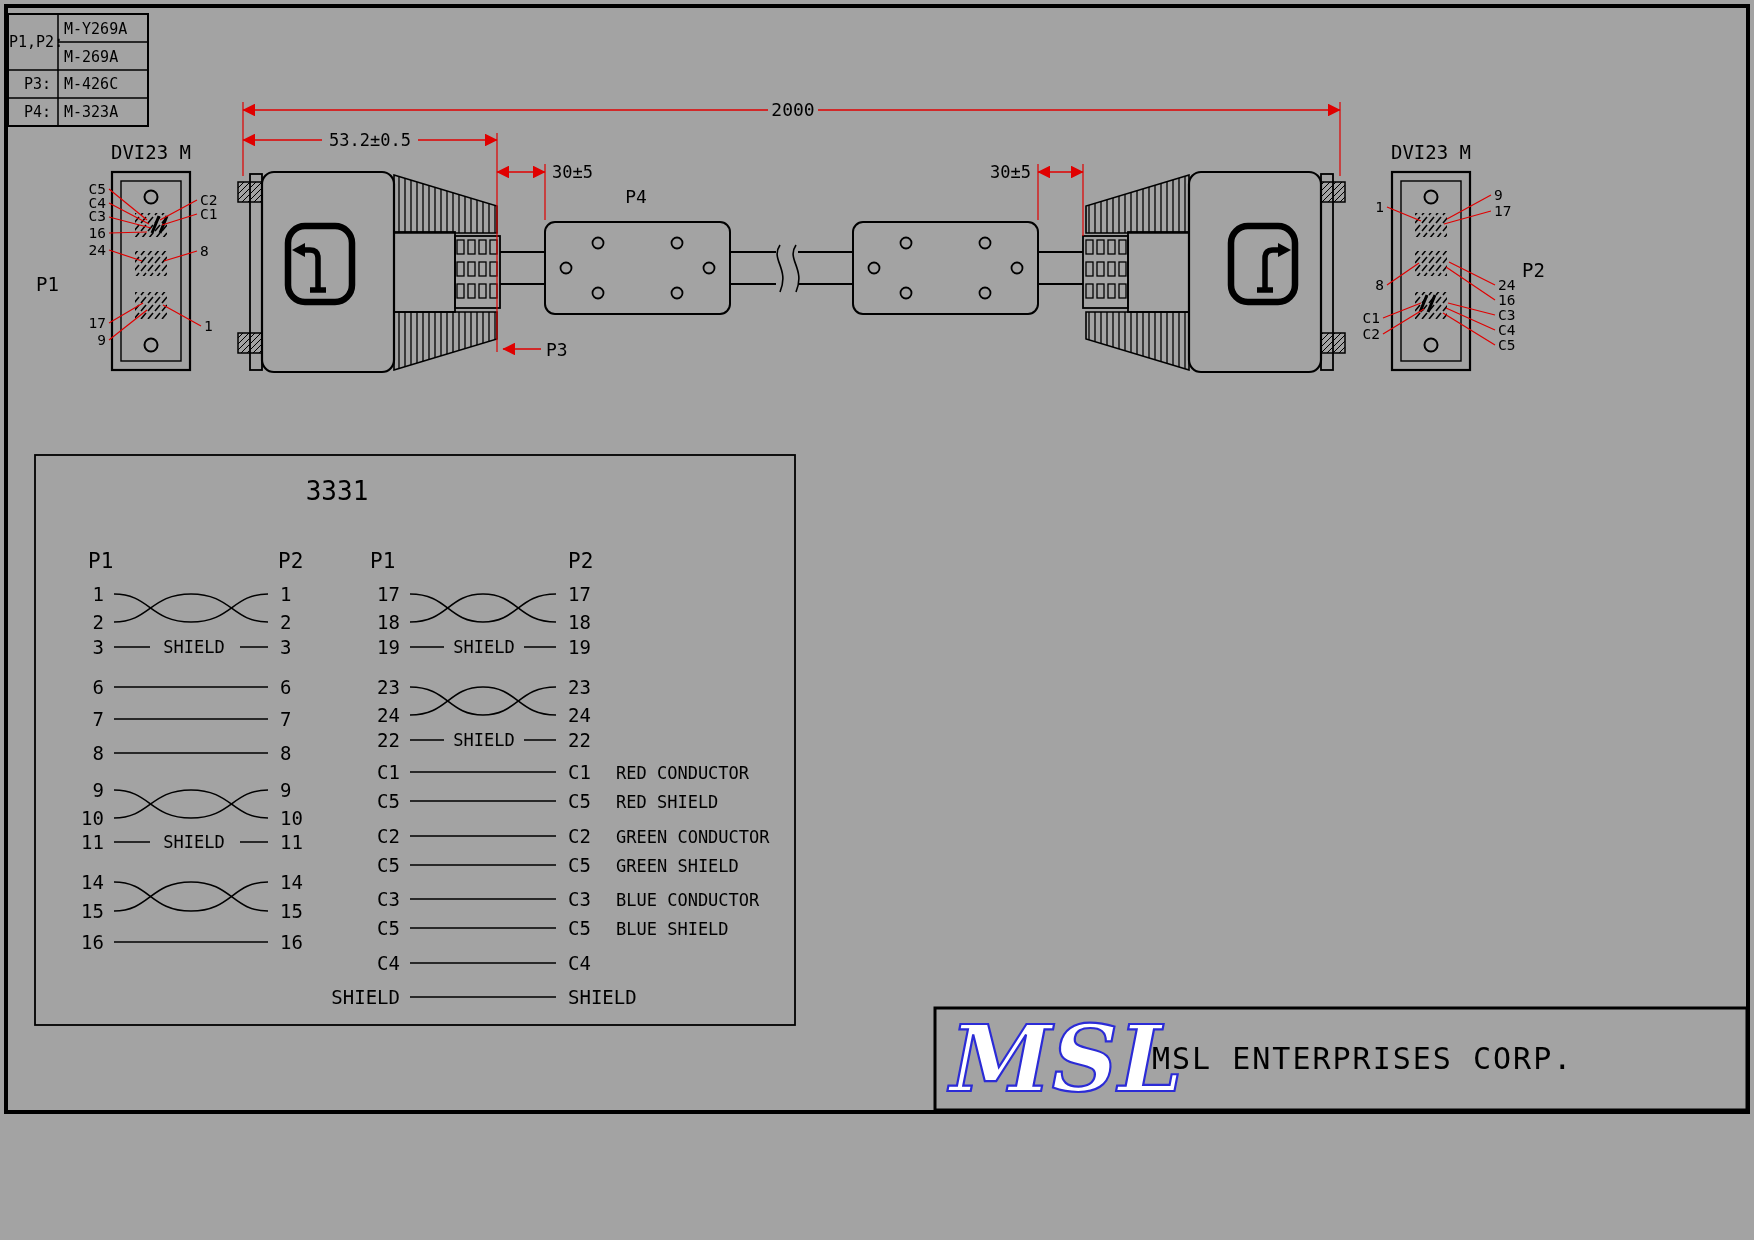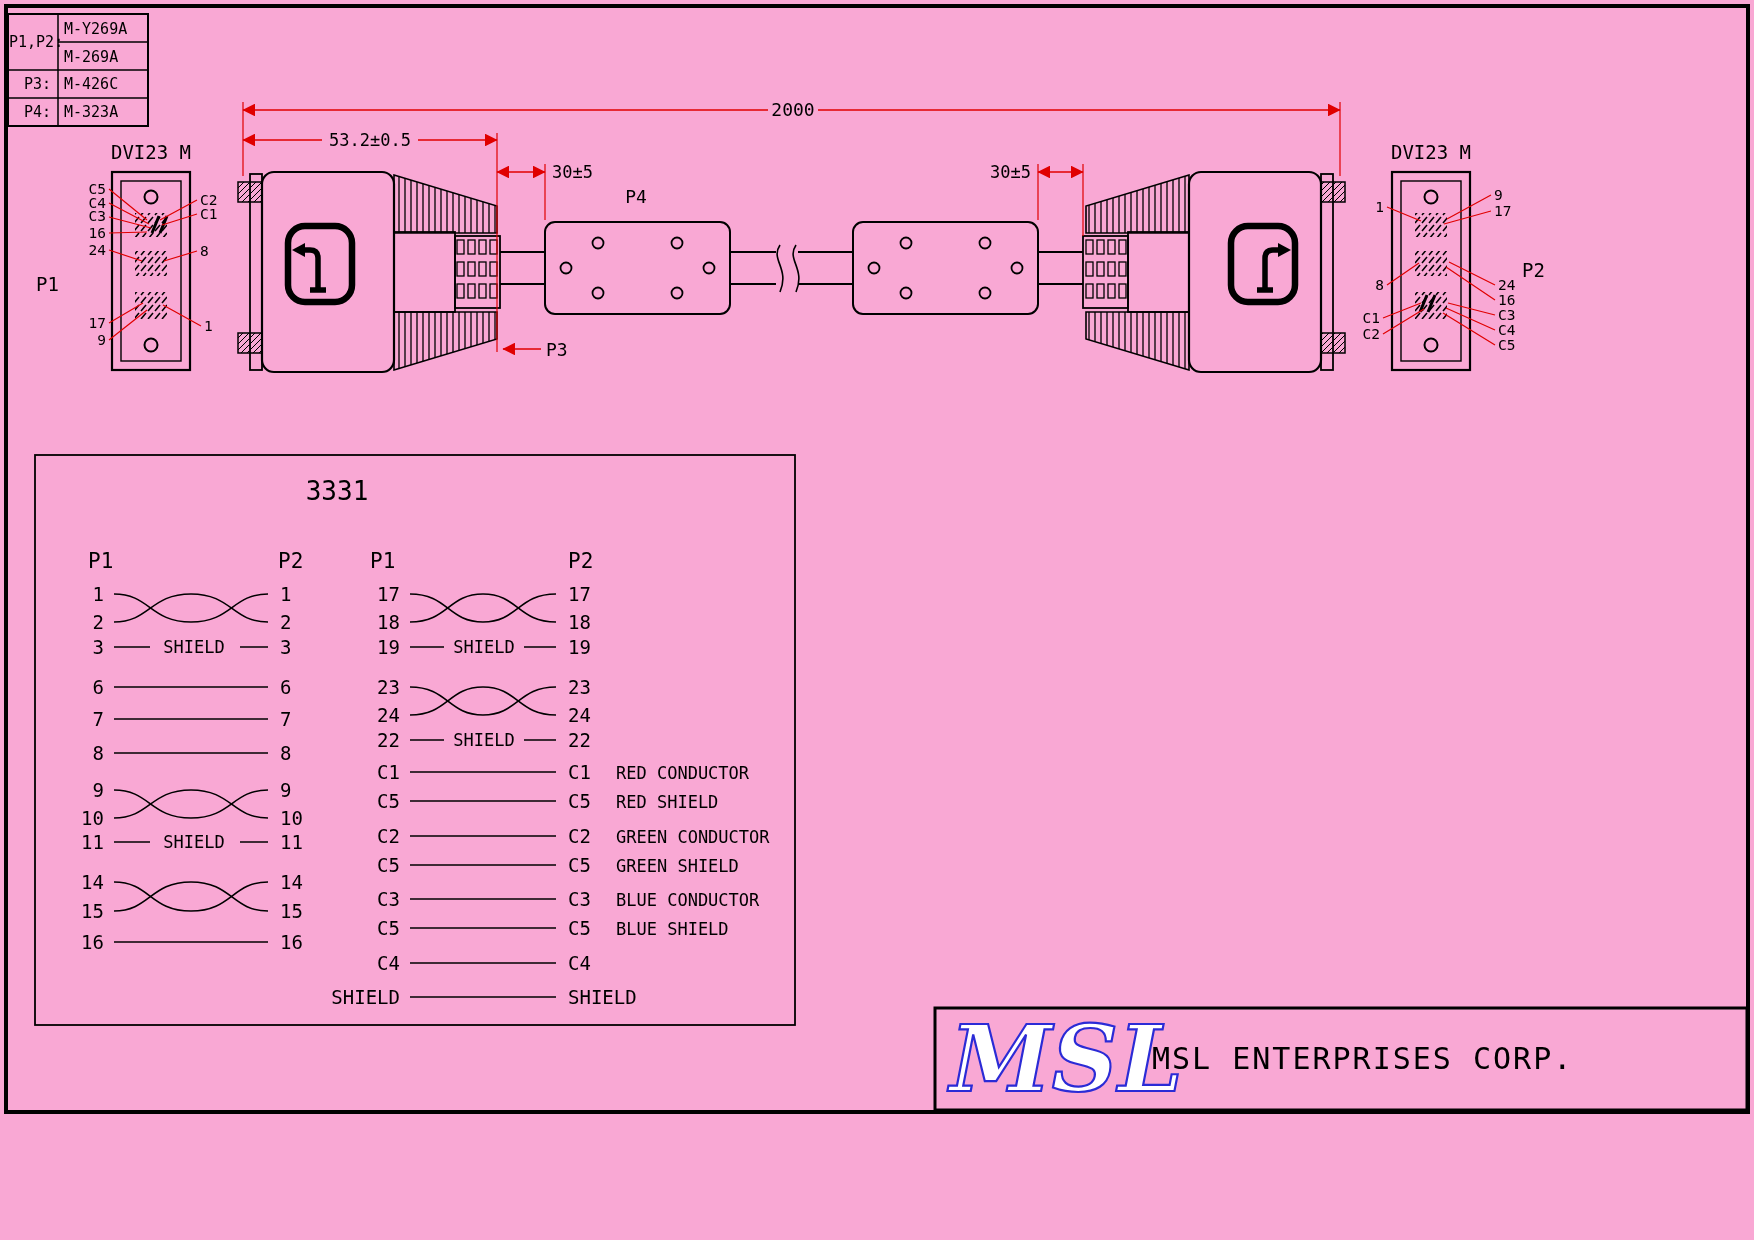--- a/index.html
+++ b/index.html
@@ -1,16 +1,16 @@
 <!DOCTYPE html>
 <html><head>
 <meta charset="utf-8">
 <style>
   html,body{margin:0;padding:0;background:#fff;}
-  .sheet{position:relative;width:1754px;height:1240px;background:#f9a8d4;overflow:hidden;}
+  .sheet{position:relative;width:1754px;height:1240px;background:#a3a3a3;overflow:hidden;}
   svg{display:block;}
   text{font-family:"DejaVu Sans Mono",monospace;fill:#000;}
   .t15{font-size:15px;}
   .t14{font-size:14.5px;}
   .t17{font-size:17px;}
   .t18{font-size:18px;}
   .t19{font-size:19px;}
   .t21{font-size:21px;}
   .t26{font-size:26px;}
   .mid{text-anchor:middle;}

